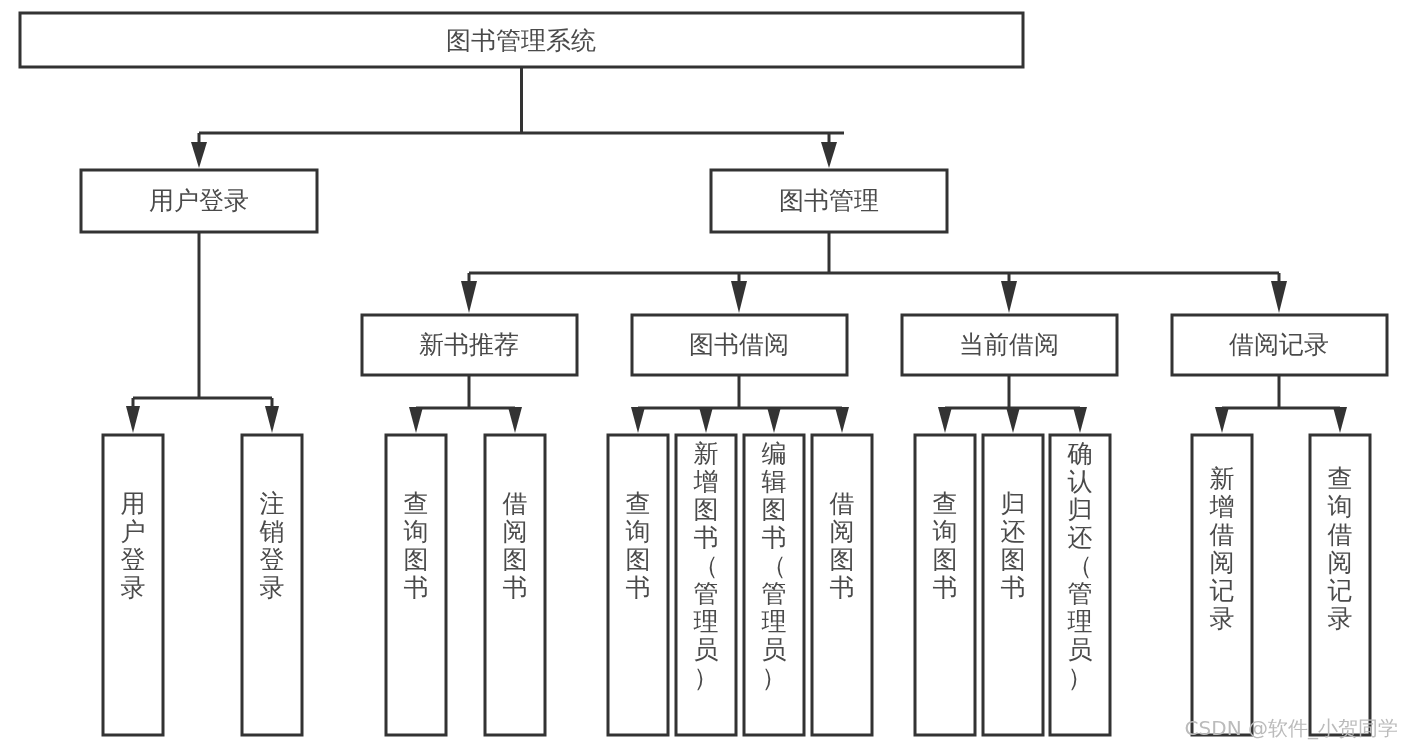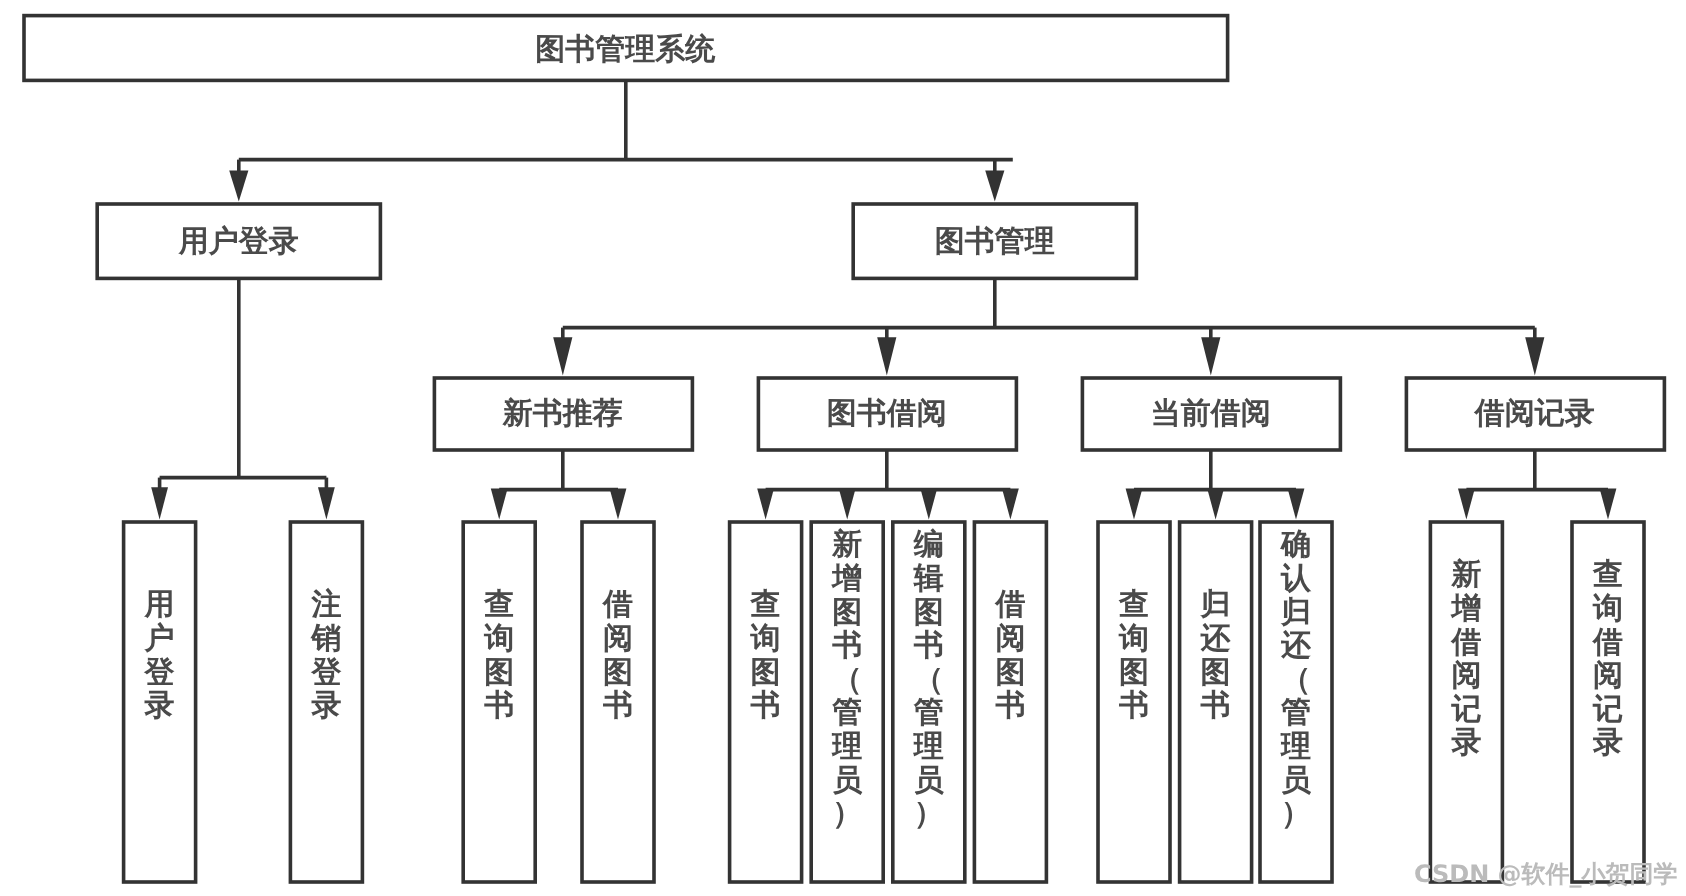--- a/index.html
+++ b/index.html
@@ -9,21 +9,20 @@
   }
   body {
     font-family: "DejaVu Sans", "Liberation Sans", sans-serif;
   }
   #diagram-root {
     position: relative;
     width: 1405px;
     height: 747px;
     background: #ffffff;
     overflow: hidden;
-    font-weight: bold;
   }
   svg.diagram-canvas {
     position: absolute;
     left: 0;
     top: 0;
     width: 1405px;
     height: 747px;
     display: block;
   }
   .node-box {

